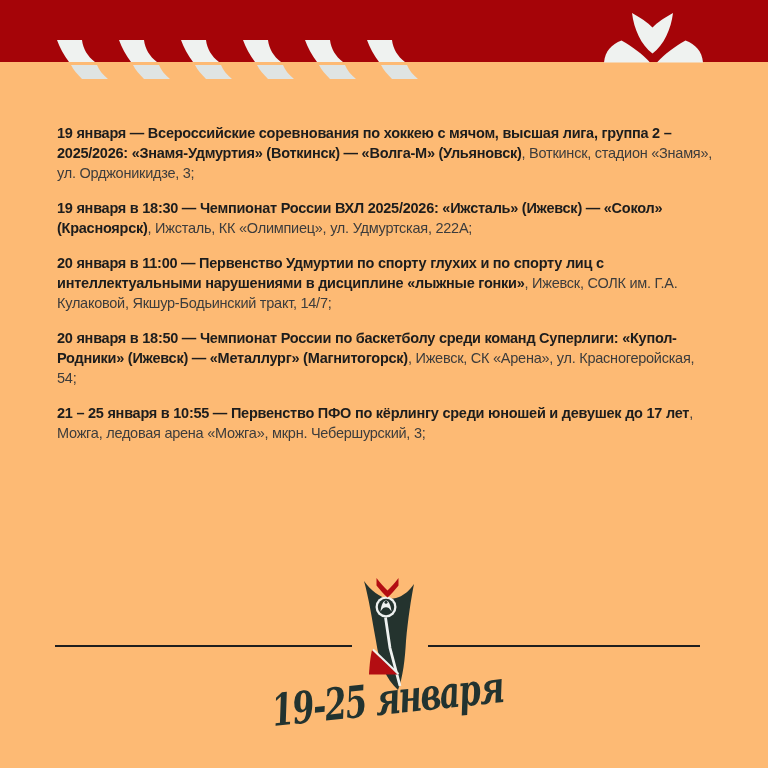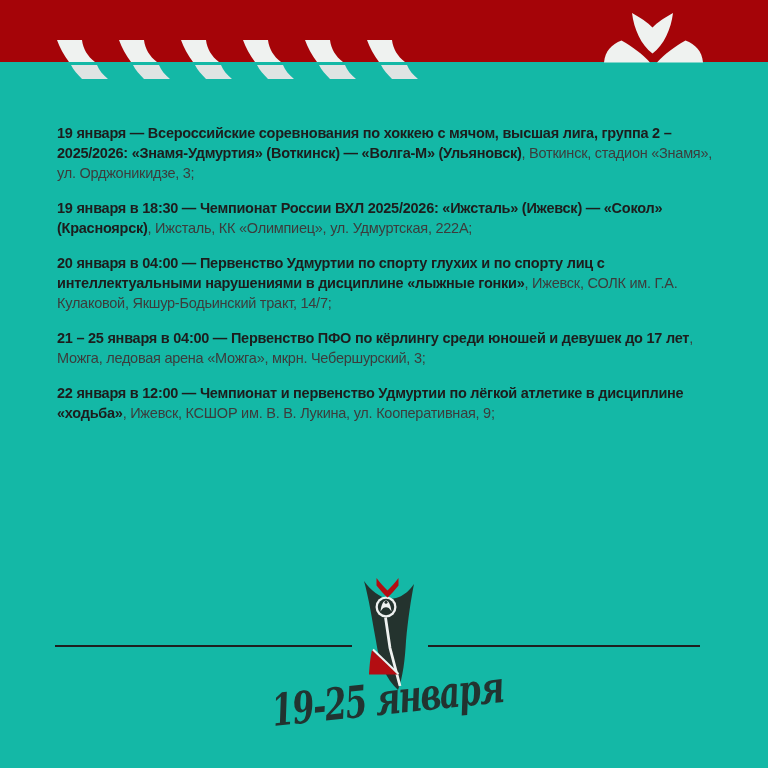--- a/index.html
+++ b/index.html
@@ -1,19 +1,19 @@
 <!DOCTYPE html>
 <html><head>
 <meta charset="utf-8">
 <style>
   html,body{margin:0;padding:0;}
   .page{
     position:relative;
     width:768px;height:768px;
-    background:#14b8a6;
+    background:#fdba74;
     overflow:hidden;
     font-family:"Liberation Sans", sans-serif;
   }
   .header-svg{position:absolute;top:0;left:0;display:block;}
   .events{
     position:absolute;
     left:57px;top:123px;width:658px;
     font-size:14.5px;line-height:20px;
     letter-spacing:-0.25px;
     color:#3C3C3C;
@@ -51,23 +51,23 @@
     <g fill="#EFF2F0">
       <path d="M632,13 C640,17.5 648,22.5 652.5,27.5 C657,22.5 665,17.5 673,13 C671,29 664,45 652.5,53.5 C641,45 634,29 632,13 Z"></path>
       <path d="M604,62.5 C605,51 611.5,44.5 621.5,40.5 C632,46.5 643,54.5 650,62.5 Z"></path>
       <path d="M703,62.5 C702,51 695.5,44.5 685.5,40.5 C675,46.5 664,54.5 657,62.5 Z"></path>
     </g>
   </svg>
 
   <div class="events">
     <p><b>19 января — Всероссийские соревнования по хоккею с мячом, высшая лига, группа 2 – 2025/2026: «Знамя-Удмуртия» (Воткинск) — «Волга-М» (Ульяновск)</b><span>, Воткинск, стадион «Знамя», ул. Орджоникидзе, 3;</span></p>
     <p><b>19 января в 18:30 — Чемпионат России ВХЛ 2025/2026: «Ижсталь» (Ижевск) — «Сокол» (Красноярск)</b><span>, Ижсталь, КК «Олимпиец», ул. Удмуртская, 222А;</span></p>
-    <p><b>20 января в 04:00 — Первенство Удмуртии по спорту глухих и по спорту лиц с интеллектуальными нарушениями в дисциплине «лыжные гонки»</b><span>, Ижевск, СОЛК им. Г.А. Кулаковой, Якшур-Бодьинский тракт, 14/7;</span></p>
-    <p><b>21 – 25 января в 04:00 — Первенство ПФО по кёрлингу среди юношей и девушек до 17 лет</b><span>, Можга, ледовая арена «Можга», мкрн. Чебершурский, 3;</span></p>
-    <p><b>22 января в 12:00 — Чемпионат и первенство Удмуртии по лёгкой атлетике в дисциплине «ходьба»</b><span>, Ижевск, КСШОР им. В. В. Лукина, ул. Кооперативная, 9;</span></p>
+    <p><b>20 января в 11:00 — Первенство Удмуртии по спорту глухих и по спорту лиц с интеллектуальными нарушениями в дисциплине «лыжные гонки»</b><span>, Ижевск, СОЛК им. Г.А. Кулаковой, Якшур-Бодьинский тракт, 14/7;</span></p>
+    <p><b>20 января в 18:50 — Чемпионат России по баскетболу среди команд Суперлиги: «Купол-Родники» (Ижевск) — «Металлург» (Магнитогорск)</b><span>, Ижевск, СК «Арена», ул. Красногеройская, 54;</span></p>
+    <p><b>21 – 25 января в 10:55 — Первенство ПФО по кёрлингу среди юношей и девушек до 17 лет</b><span>, Можга, ледовая арена «Можга», мкрн. Чебершурский, 3;</span></p>
   </div>
 
   <svg class="footer-svg" width="768" height="203" viewBox="0 565 768 203">
     <line x1="55" y1="646" x2="352" y2="646" stroke="#1F1F1F" stroke-width="2"></line>
     <line x1="428" y1="646" x2="700" y2="646" stroke="#1F1F1F" stroke-width="2"></line>
 
     <g>
 
       <path fill="#24332E" d="M364,581
         C369,599 372,619 376,641

